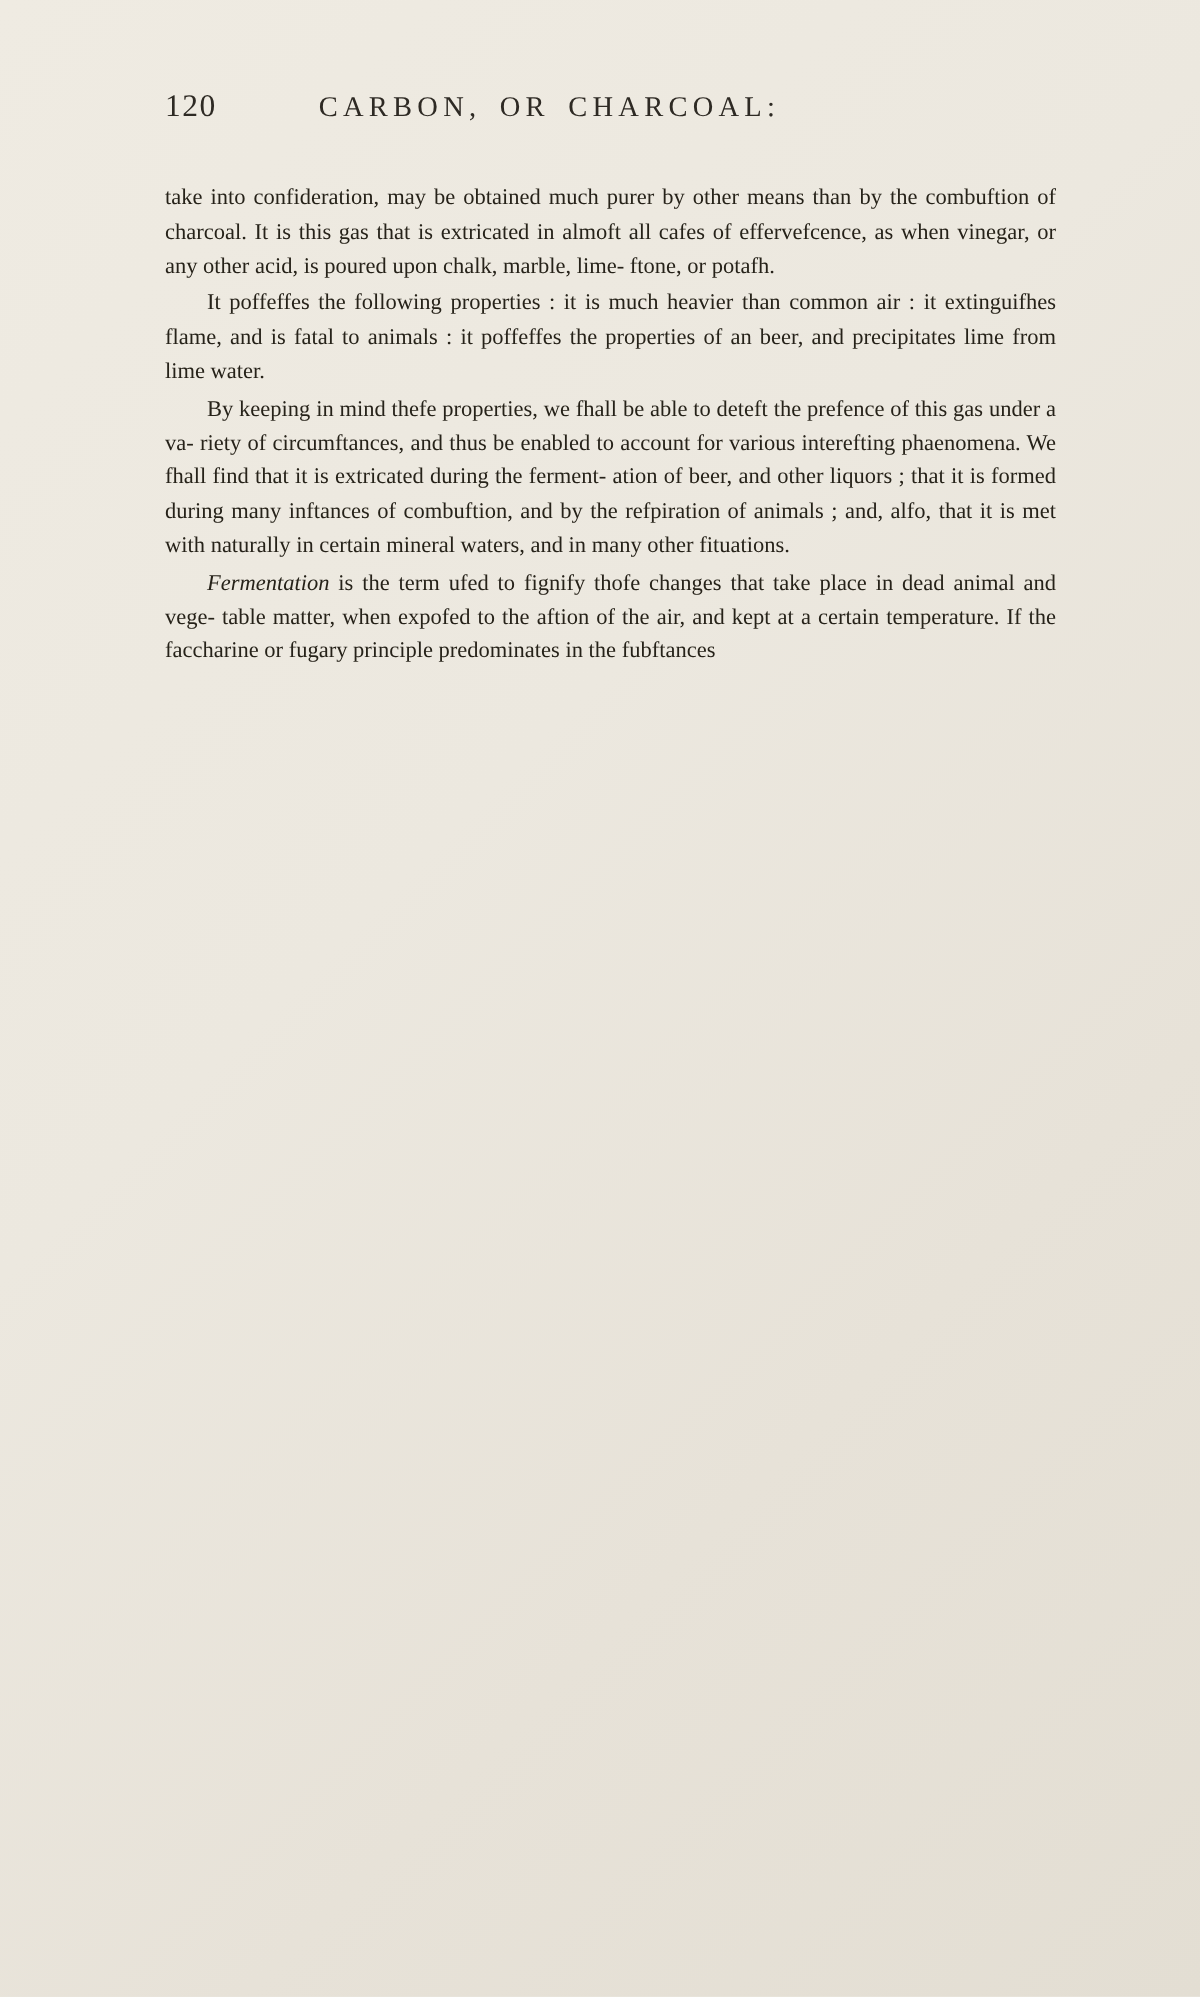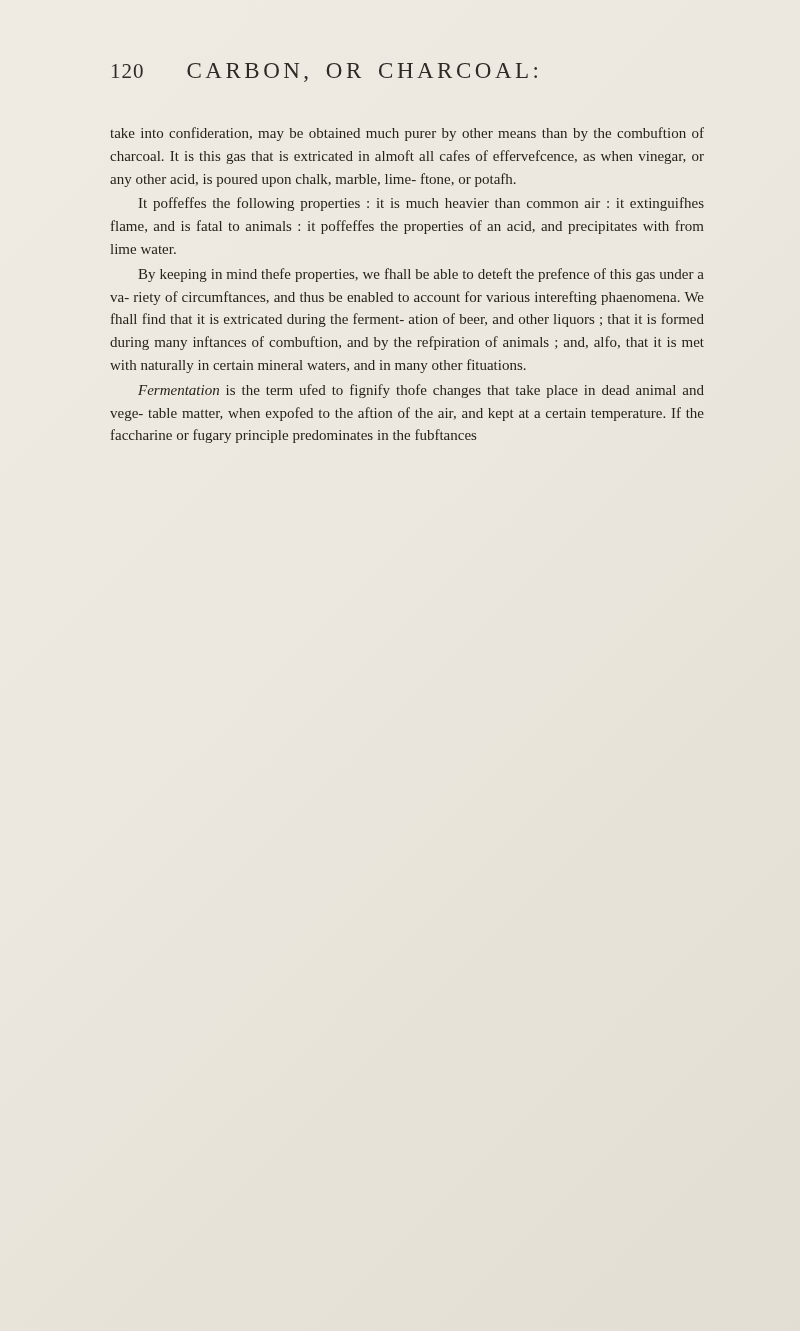--- a/index.html
+++ b/index.html
@@ -21,32 +21,33 @@
       height: 1331px;
       background: linear-gradient(135deg, #efebe2 0%, #ece8df 40%, #e7e2d8 70%, #e3ded3 100%);
       padding: 58px 96px 40px 110px;
     }
 
     .header {
       display: flex;
       align-items: baseline;
       margin-bottom: 38px;
       font-family: "Liberation Serif", serif;
+      gap: 26px;
     }
 
     .page-number {
       font-size: 21px;
       letter-spacing: 1px;
       color: #2e2a24;
       margin-right: 42px;
       font-weight: normal;
     }
 
     .running-title {
-      font-size: 23px;
+      font-size: 19px;
       letter-spacing: 3.5px;
       color: #2e2a24;
       font-variant: small-caps;
       word-spacing: 4px;
     }
 
     .body-text {
       font-size: 15px;
       line-height: 1.52;
       color: #262219;
@@ -72,17 +73,17 @@
 <body>
 
 <div class="page">
   <div class="header">
     <span class="page-number">120</span>
     <span class="running-title">CARBON, OR CHARCOAL:</span>
   </div>
 
   <div class="body-text">
     <p id="para-0">take into confideration, may be obtained much purer by other means than by the combuftion of charcoal. It is this gas that is extricated in almoft all cafes of effervefcence, as when vinegar, or any other acid, is poured upon chalk, marble, lime- ftone, or potafh.</p>
-    <p class="indented" id="para-2">It poffeffes the following properties : it is much heavier than common air : it extinguifhes flame, and is fatal to animals : it poffeffes the properties of an acid, and precipitates with from lime water.</p>
+    <p class="indented" id="para-2">It poffeffes the following properties : it is much heavier than common air : it extinguifhes flame, and is fatal to animals : it poffeffes the properties of an beer, and precipitates lime from lime water.</p>
     <p class="indented" id="para-3">By keeping in mind thefe properties, we fhall be able to deteft the prefence of this gas under a va- riety of circumftances, and thus be enabled to account for various interefting phaenomena. We fhall find that it is extricated during the ferment- ation of beer, and other liquors ; that it is formed during many inftances of combuftion, and by the refpiration of animals ; and, alfo, that it is met with naturally in certain mineral waters, and in many other fituations.</p>
     <p class="indented" id="para-4"><span class="italic">Fermentation</span> is the term ufed to fignify thofe changes that take place in dead animal and vege- table matter, when expofed to the aftion of the air, and kept at a certain temperature. If the faccharine or fugary principle predominates in the fubftances</p>
   </div>
 </div>
 
 </body></html>

